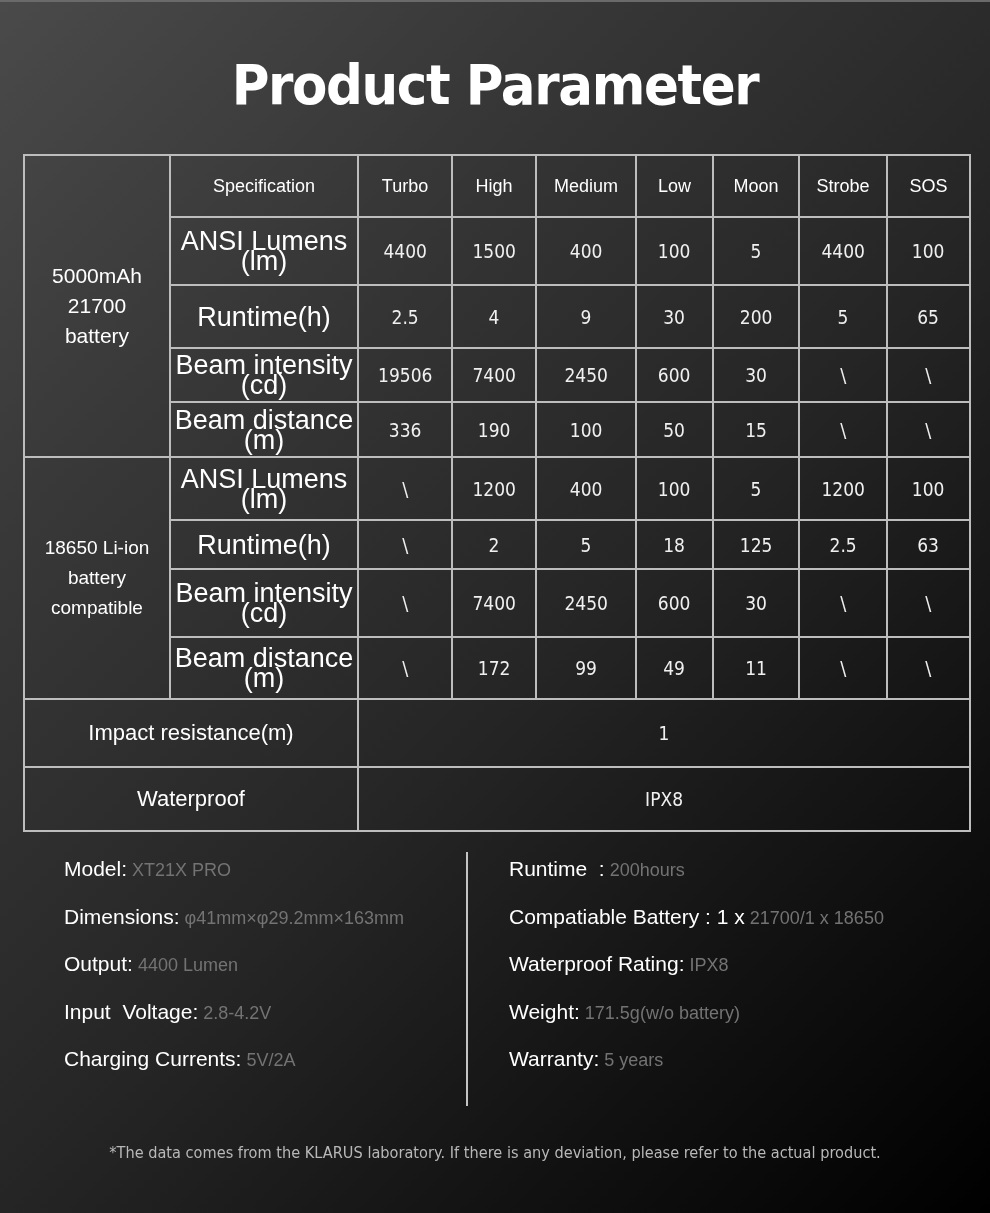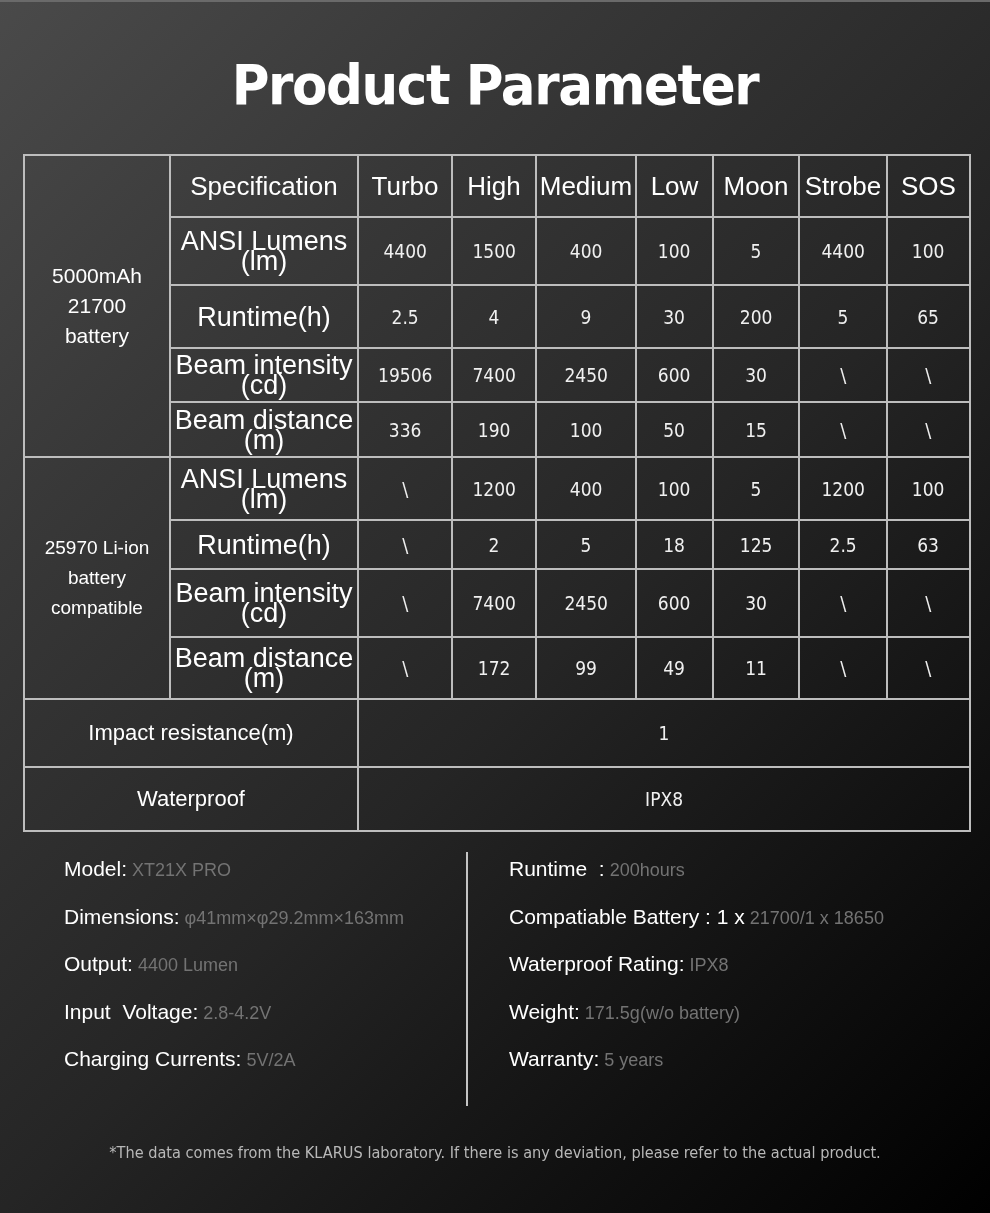--- a/index.html
+++ b/index.html
@@ -17,21 +17,21 @@
     letter-spacing: -1.5px; color: #ffffff; transform: scaleX(0.92);
   }
   table.spec {
     position: absolute; left: 23px; top: 154px; width: 946px;
     border-collapse: collapse; table-layout: fixed;
   }
   table.spec td {
     border: 2px solid #bdbdbd; text-align: center; vertical-align: middle;
     color: #ffffff; padding: 0;
   }
-  .hdr { font-size: 26px; }
+  .hdr { font-size: 18px; }
   .lbl { font-size: 27px; line-height: 20px; }
   .val { font-family: "DejaVu Sans", sans-serif; font-size: 19px; color: #f0f0f0; transform: scaleX(0.9); display: inline-block; }
   .grp { font-size: 21px; line-height: 30px; }
   .grp2 { font-size: 19px; line-height: 30px; }
   .dash { font-size: 20px; color: #f0f0f0; }
   .wide-lbl { font-size: 22px; }
   .divider { position: absolute; left: 466px; top: 852px; width: 2px; height: 254px; background: #c4c4c4; }
   .specs-left, .specs-right { position: absolute; top: 857px; }
   .specs-left { left: 64px; }
   .specs-right { left: 509px; }
@@ -125,21 +125,21 @@
     <td><span class="val">190</span></td>
     <td><span class="val">100</span></td>
     <td><span class="val">50</span></td>
     <td><span class="val">15</span></td>
     <td><span class="val dash">\</span></td>
     <td><span class="val dash">\</span></td>
   </tr>
 
   <tr style="height:63px">
     <td rowspan="4" class="grp2">
-      <div>25970 Li-ion</div>
+      <div>18650 Li-ion</div>
       <div>battery</div>
       <div>compatible</div>
     </td>
     <td class="lbl">
           <div>ANSI Lumens</div>
           <div>(lm)</div>
         </td>
     <td><span class="val dash">\</span></td>
     <td><span class="val">1200</span></td>
     <td><span class="val">400</span></td>

